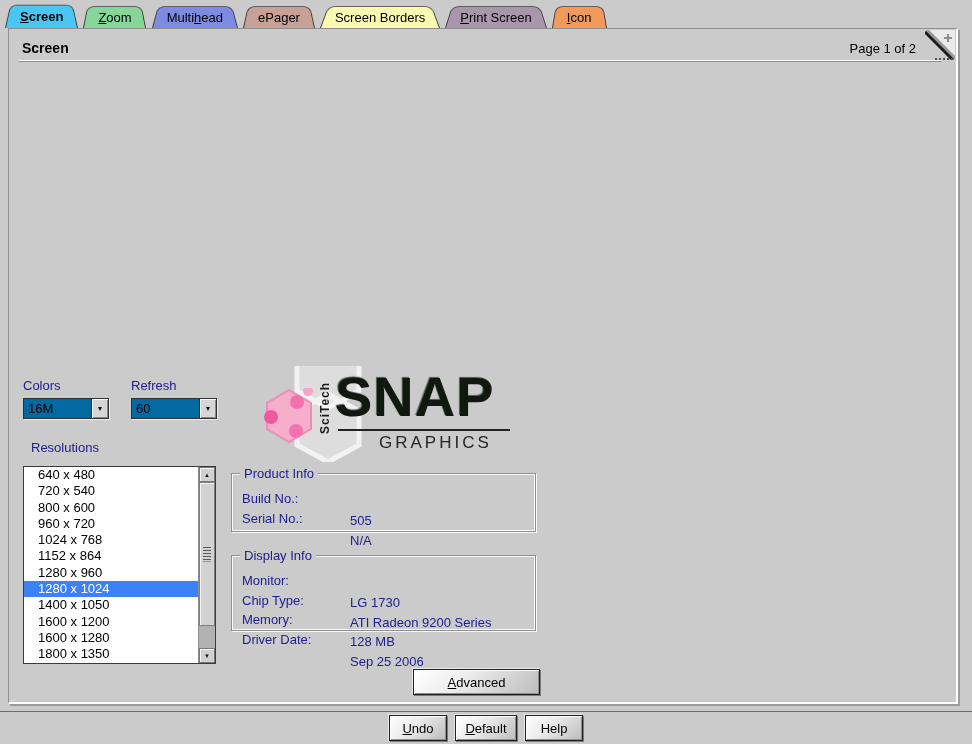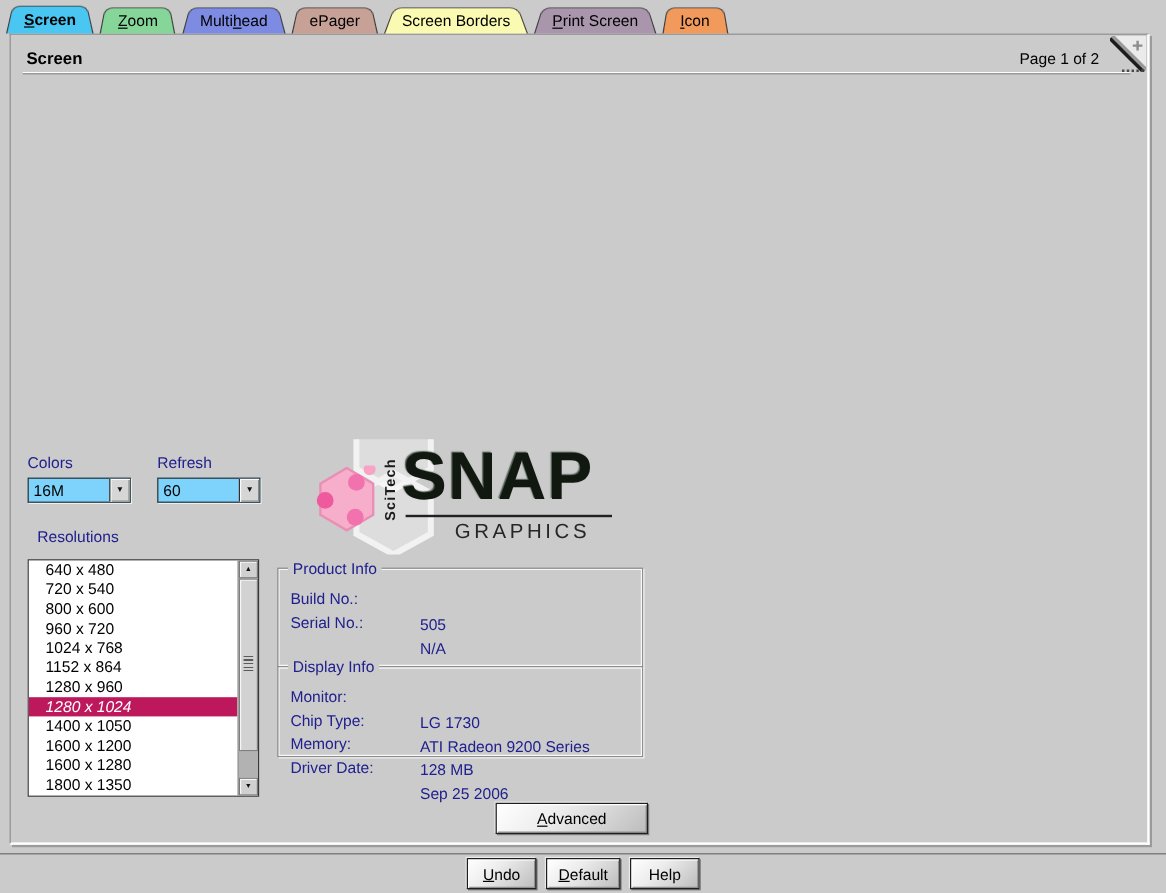--- a/index.html
+++ b/index.html
@@ -51,21 +51,21 @@
   .header-divider {
     position:absolute; left:10px; right:14px; top:31px; height:2px;
     border-top:1px solid #fdfdfd; border-bottom:1px solid #8d8d8d;
   }
 
   .field-label { position:absolute; color:#20208e; }
 
   
   .combo {
     position:absolute; width:86px; height:21px;
-    background:#7dd3fc;
+    background:#0369a1;
     border:1px solid #303030;
     box-shadow:1px 1px 0 #efefef;
     display:flex; align-items:stretch;
   }
   .combo-value { flex:1; padding:2px 0 0 4px; color:#000; overflow:hidden; }
   .combo-btn {
     width:17px; background:#d6d6d6;
     border-left:1px solid #303030;
     box-shadow:inset 1px 1px 0 #fafafa, inset -1px -1px 0 #8a8a8a;
     display:flex; align-items:center; justify-content:center;
@@ -73,21 +73,21 @@
   }
 
   
   .listbox {
     position:absolute; left:14px; top:437px; width:193px; height:198px;
     background:#fff; border:1px solid #3a3a3a;
     display:flex;
   }
   .list-items { flex:1; display:flex; flex-direction:column; overflow:hidden; }
   .list-item { height:16.3px; line-height:16.3px; padding-left:14px; white-space:nowrap; }
-  .list-item.selected { background:#be185d; color:#ffffff;font-style:italic; }
+  .list-item.selected { background:#3b82f6; color:#ffffff; }
   .scrollbar {
     width:17px; background:#c2c2c2; border-left:1px solid #8a8a8a;
     display:flex; flex-direction:column;
   }
   .sb-btn {
     height:15px; background:#d0d0d0; border:1px solid #787878;
     box-shadow:inset 1px 1px 0 #f6f6f6;
     display:flex; align-items:center; justify-content:center;
     font-size:6px; color:#111; cursor:pointer;
   }
@@ -250,21 +250,21 @@
         <circle cx="10" cy="29" r="7" fill="#ef5a9f"></circle>
         <circle cx="35" cy="43" r="7" fill="#f272ae"></circle>
         <circle cx="47" cy="3" r="5" fill="#f6a3c6"></circle>
       </svg>
       <div class="scitech">SciTech</div>
       <div class="brand">SNAP</div>
       <div class="brand-rule"></div>
       <div class="brand-sub">GRAPHICS</div>
     </div>
 
-    <div class="groupbox" style="left:222px; top:444px; height:83px;">
+    <div class="groupbox" style="left:222px; top:444px; height:59px;">
       <div class="legend">Product Info</div>
       <div class="info-rows">
         <div class="info-row">
           <span class="info-label">Build No.:</span>
           <span class="info-value">505</span>
         </div>
         <div class="info-row">
           <span class="info-label">Serial No.:</span>
           <span class="info-value">N/A</span>
         </div>

